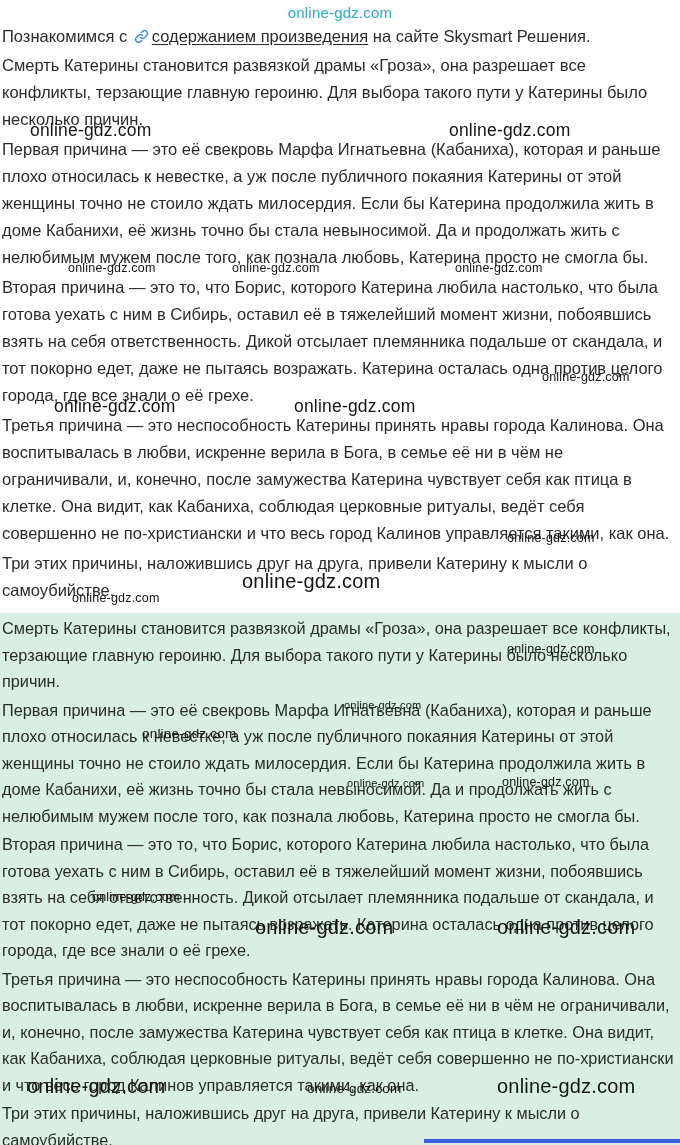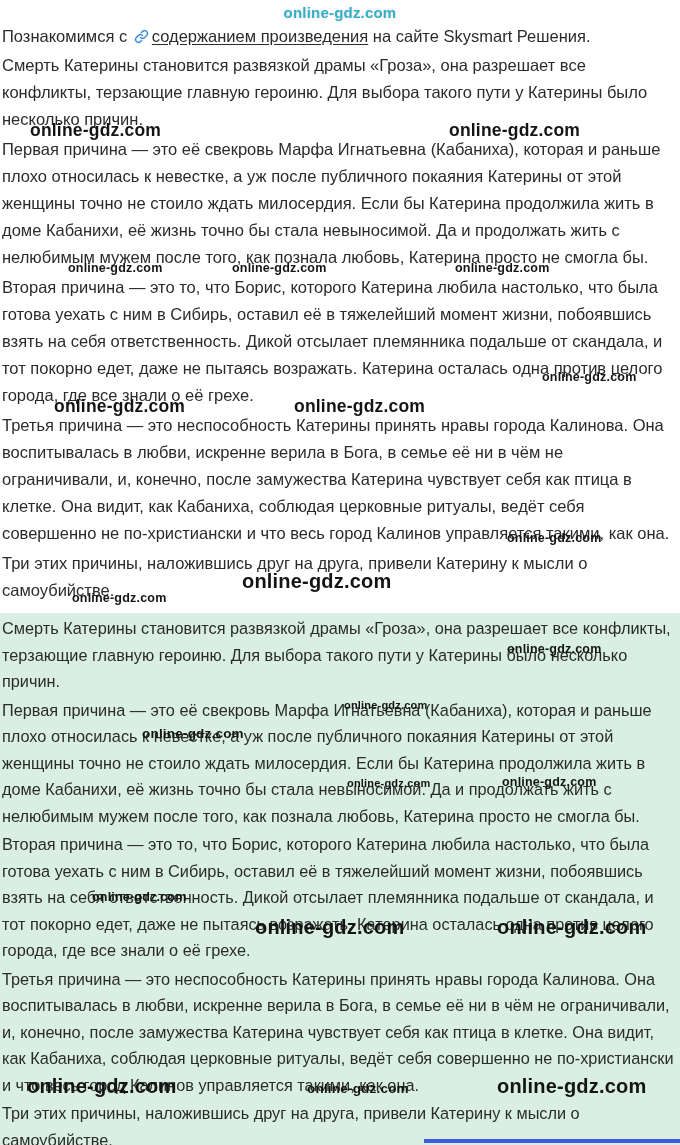--- a/index.html
+++ b/index.html
@@ -33,21 +33,21 @@
   a.content-link{
     color:#2b2b2b;
     text-decoration:underline;
     text-underline-offset:2px;
     cursor:pointer;
   }
   .link-icon{display:inline-block;vertical-align:-2px;margin:0 3px 0 2px;}
   
   .wm{
     position:absolute;
-    font-weight:700;
+    font-weight:400;
     color:#141414;
     white-space:nowrap;
     z-index:5;
     letter-spacing:0.2px;
   }
   .wm-teal{color:#2db5c7;text-shadow:0 0 2px rgba(244,160,190,0.55);}
   .s11{font-size:11px;}
   .s12{font-size:12.5px;}
   .s13{font-size:13.5px;}
   .s15{font-size:15px;}

